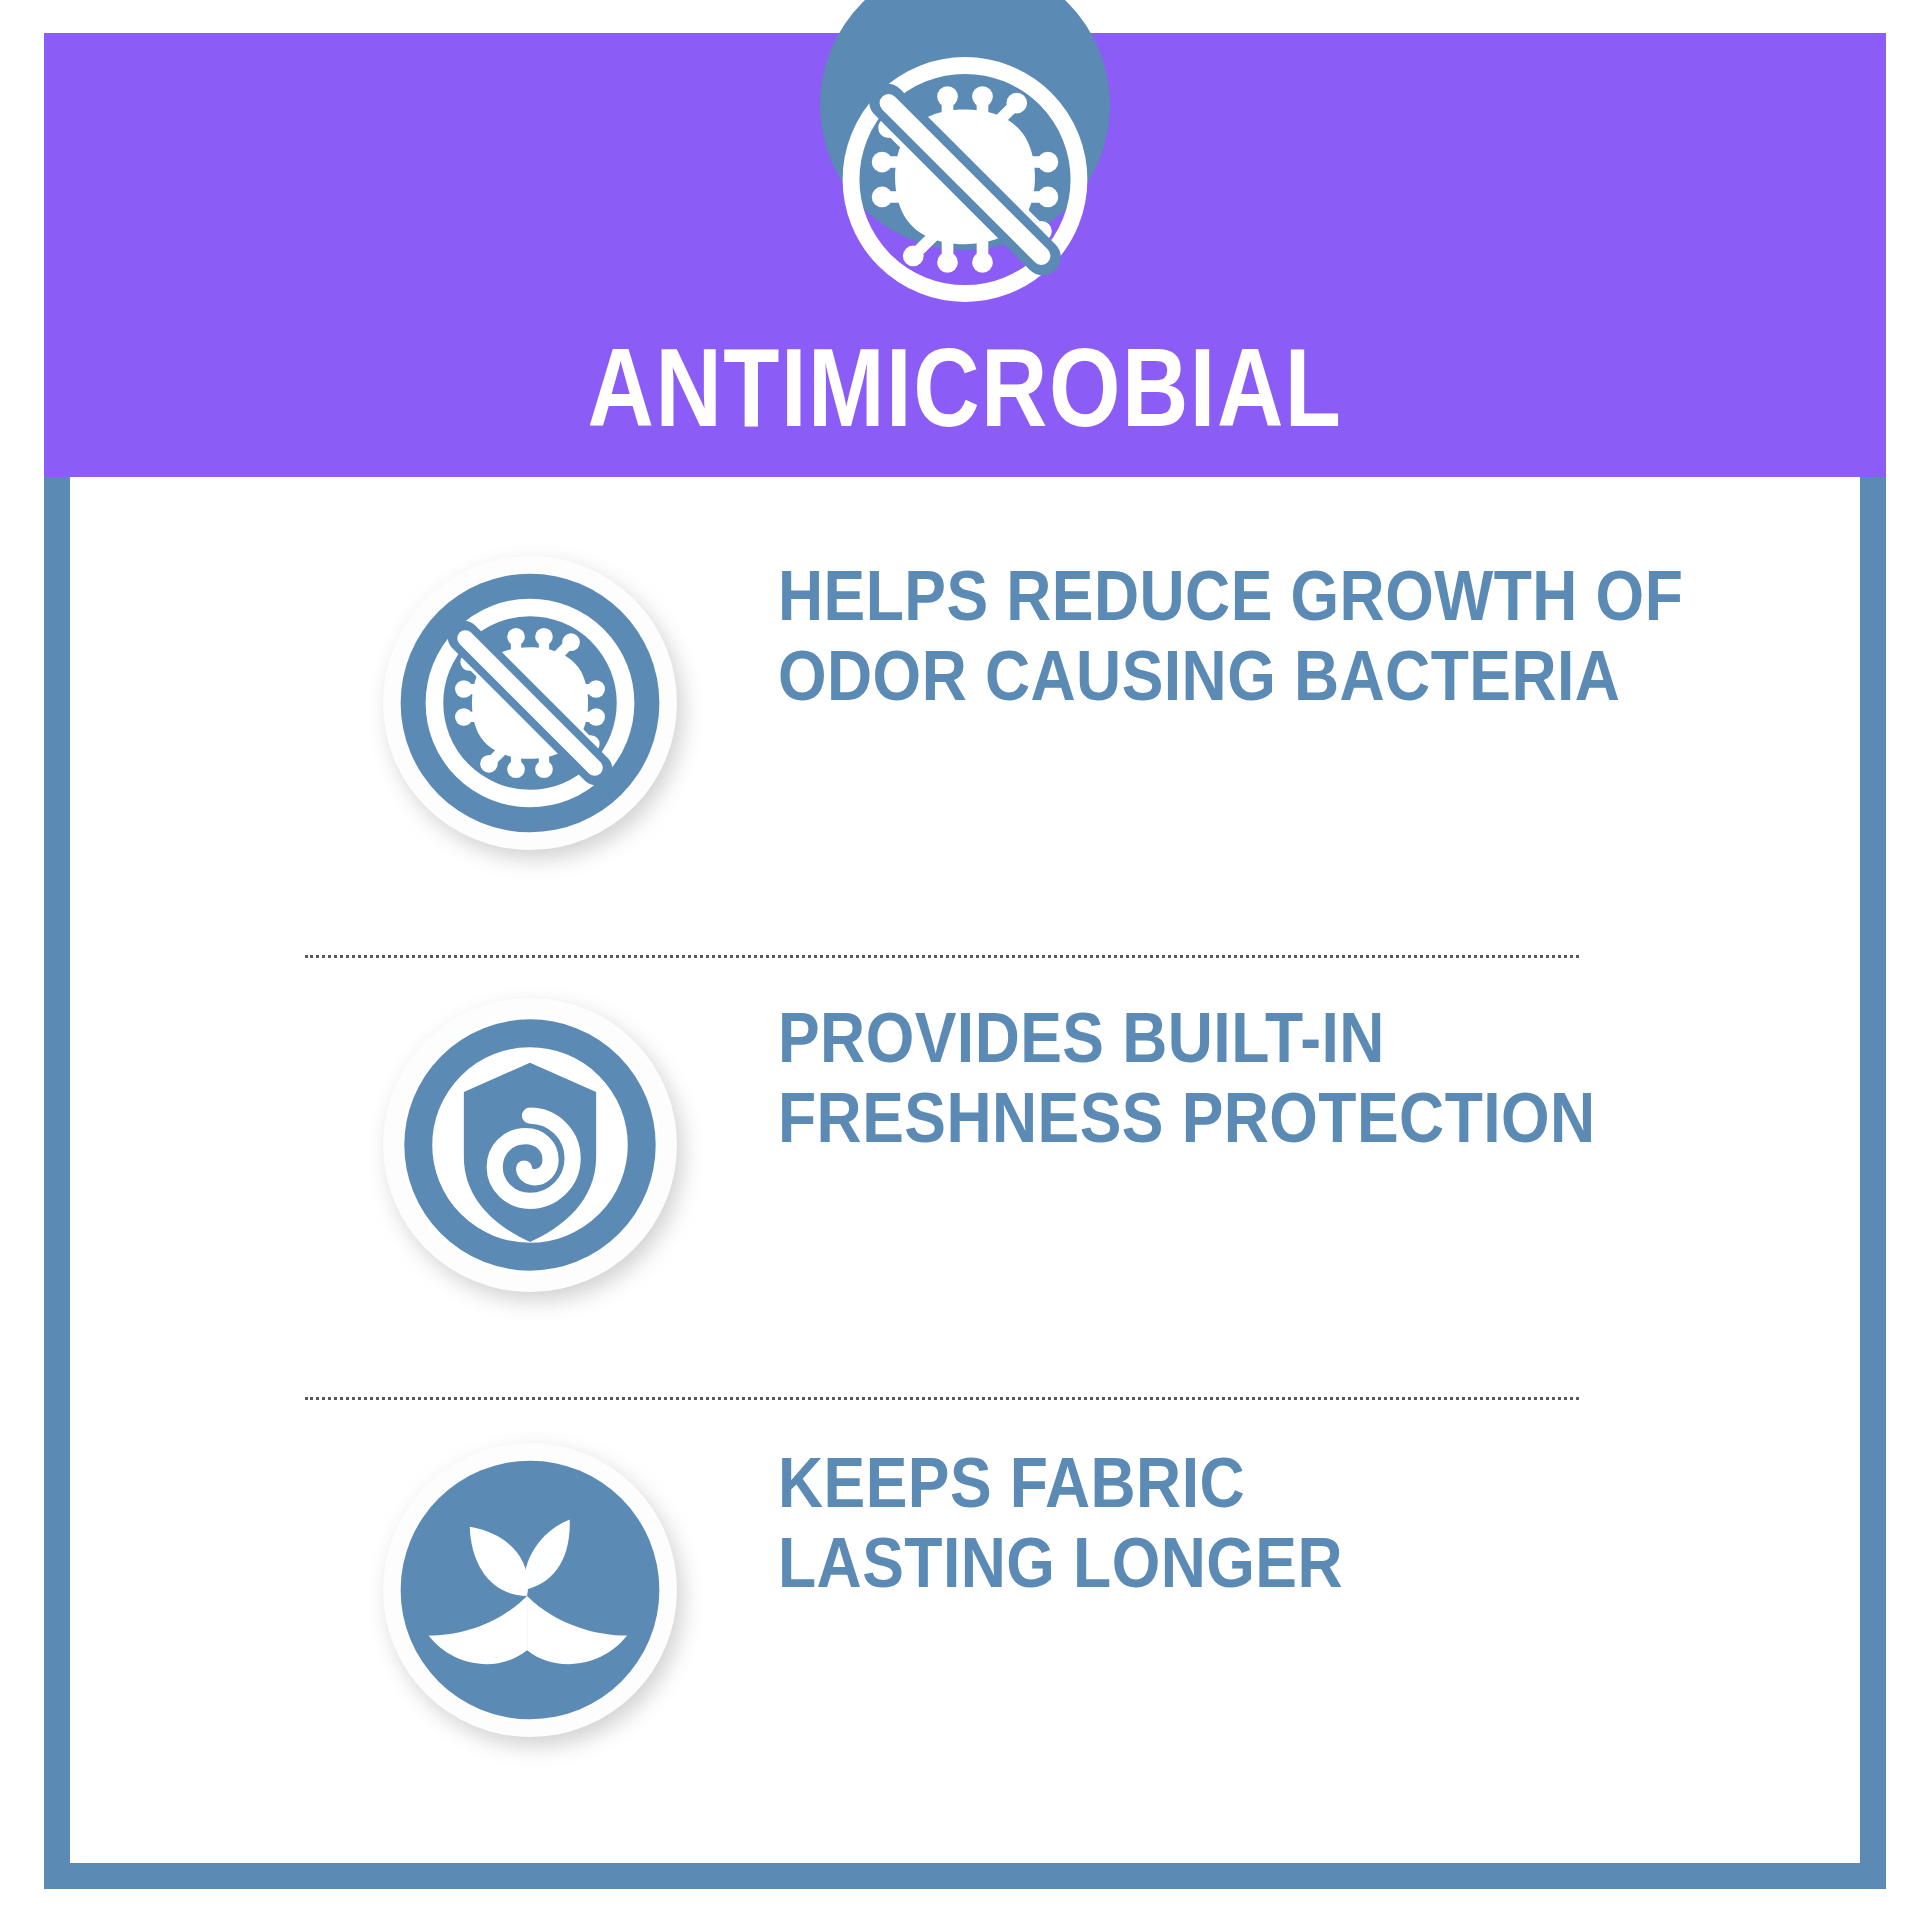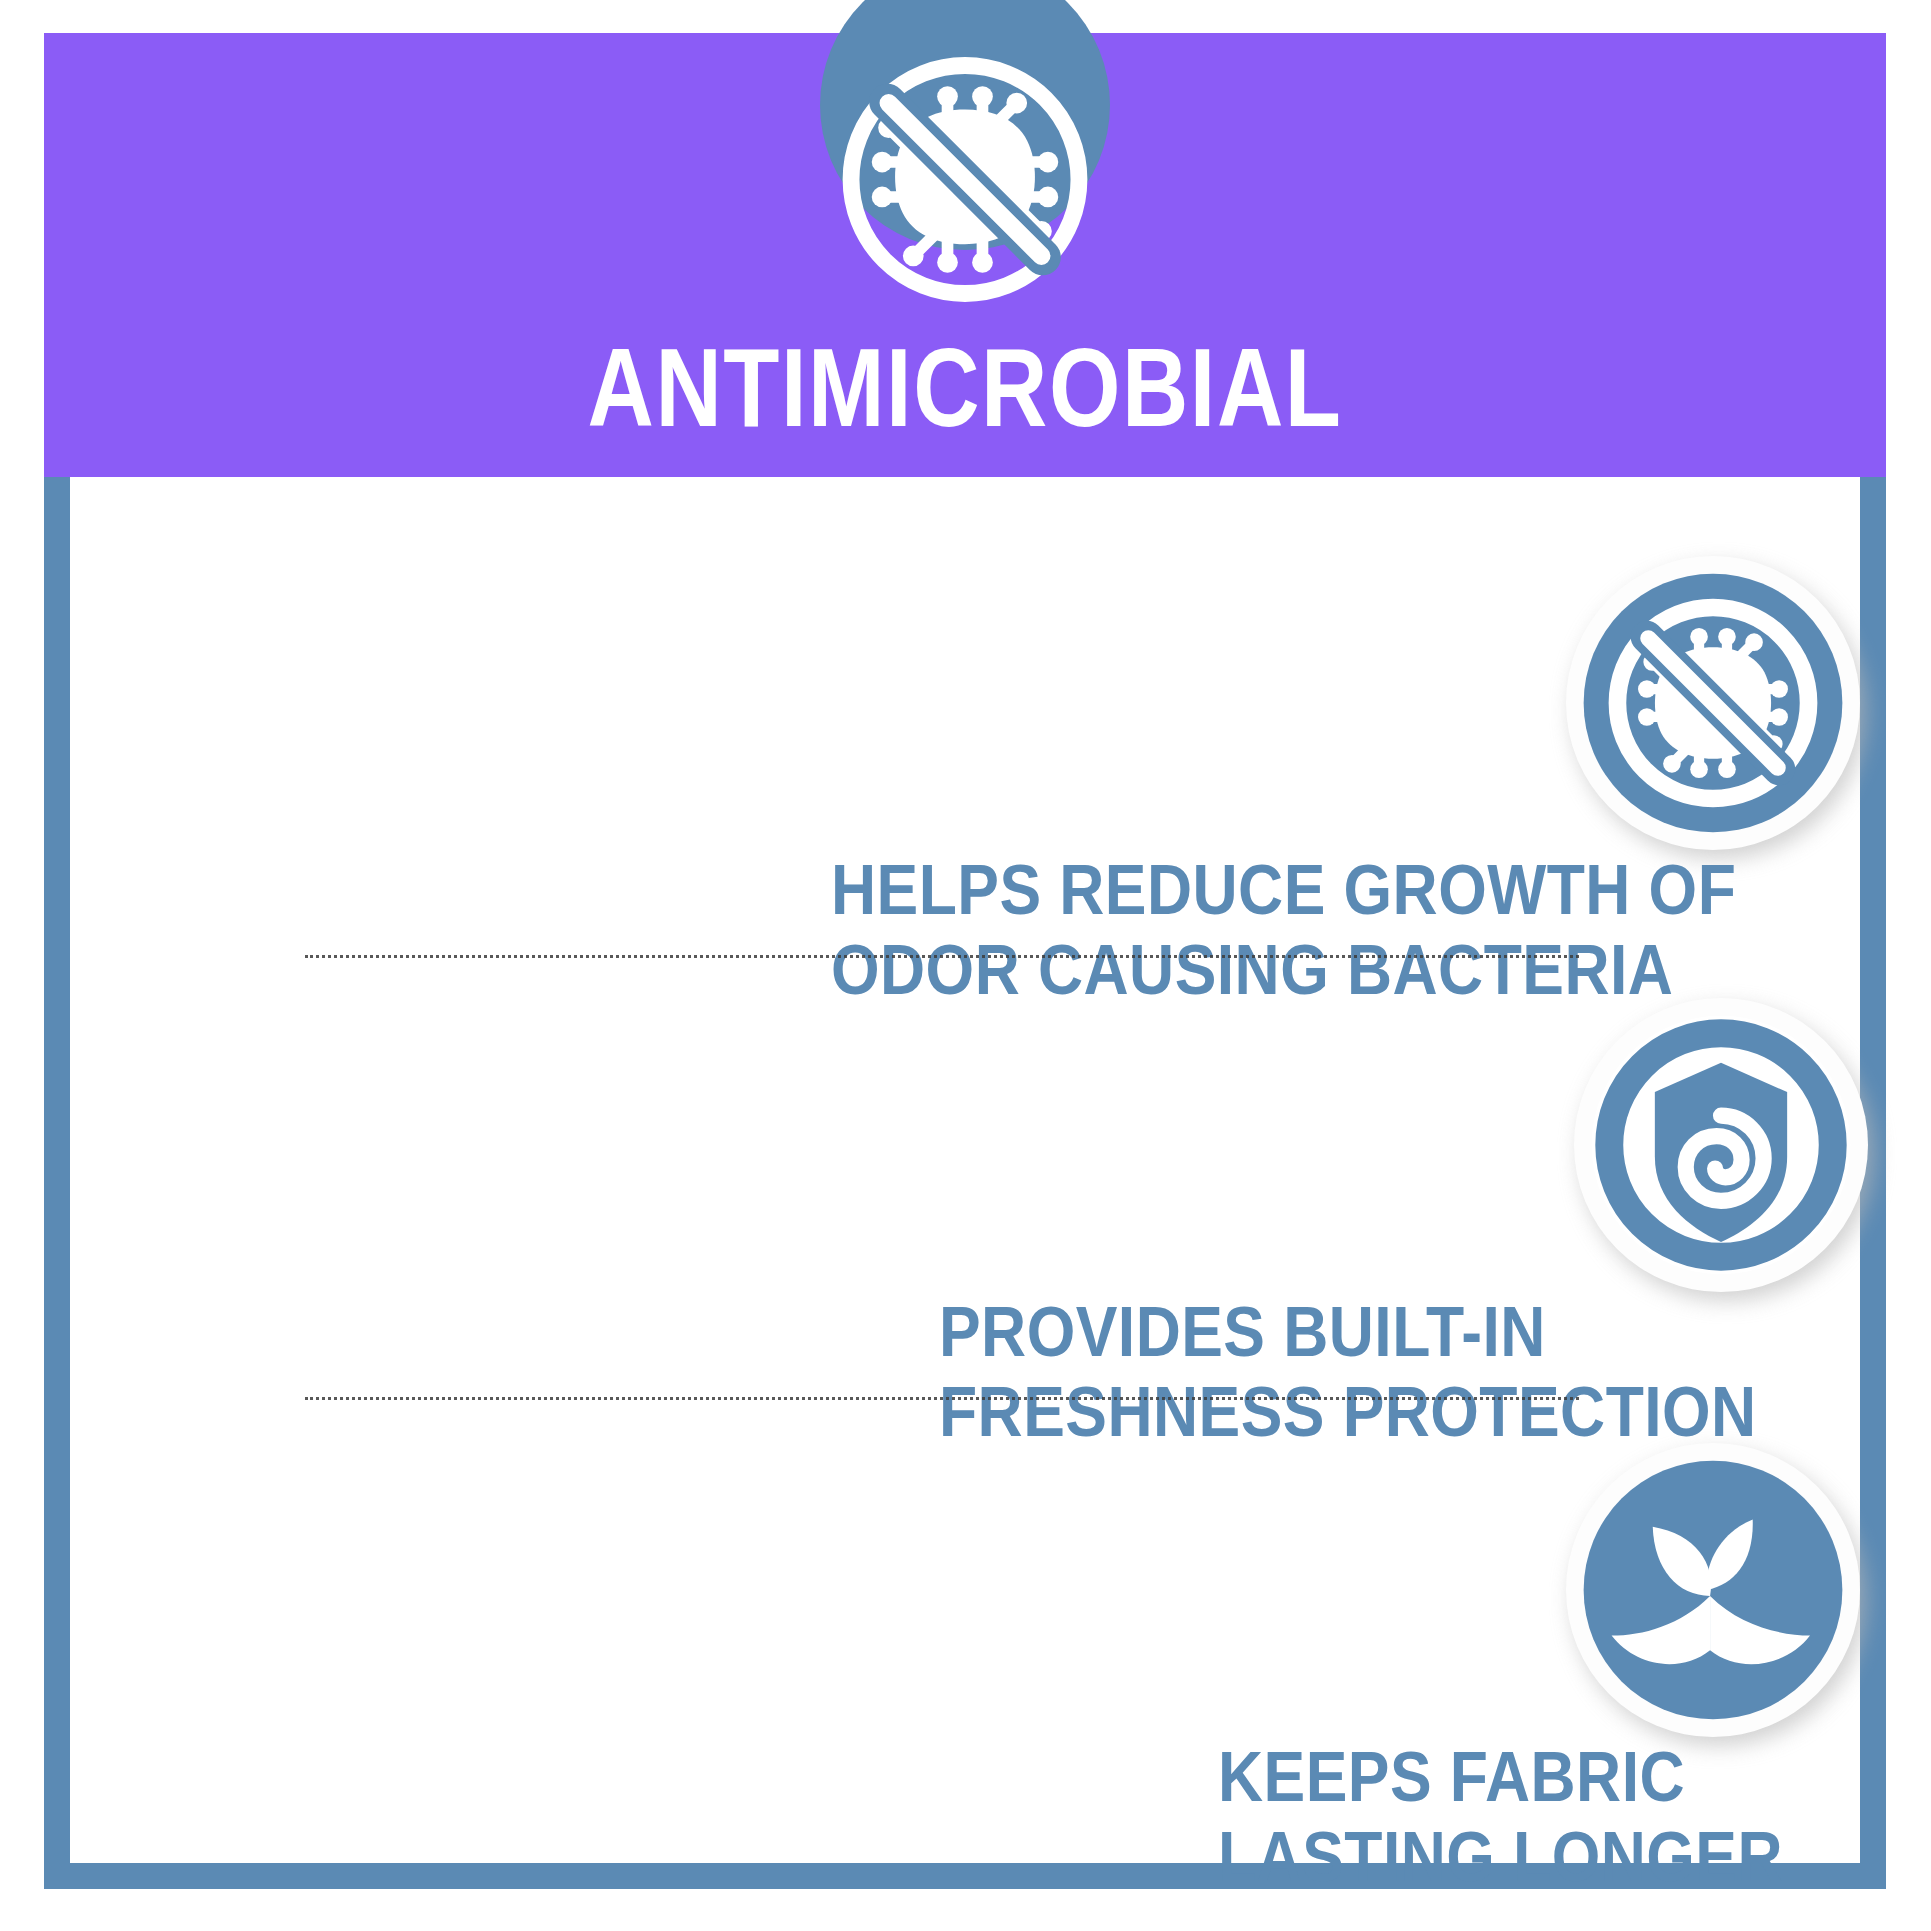--- a/index.html
+++ b/index.html
@@ -82,29 +82,28 @@
     position: absolute;
     left: 70px;
     top: 477px;
     width: 1790px;
     height: 1386px;
     background: #ffffff;
   }
 
   .feature-row {
     position: absolute;
-    left: 0;
+    left: 9px;
     width: 100%;
     height: 319px;
     display: flex;
-    align-items: flex-end;
-    flex-direction: column;
+    align-items: flex-start;
   }
   .row-1 { top: 79px; }
-  .row-2 { top: 521px; margin-left: 8px; }
+  .row-2 { top: 521px; }
   .row-3 { top: 966px; }
 
   
   .badge {
     position: relative;
     flex: 0 0 auto;
     margin-left: 304px;
     width: 294px;
     height: 294px;
   }

